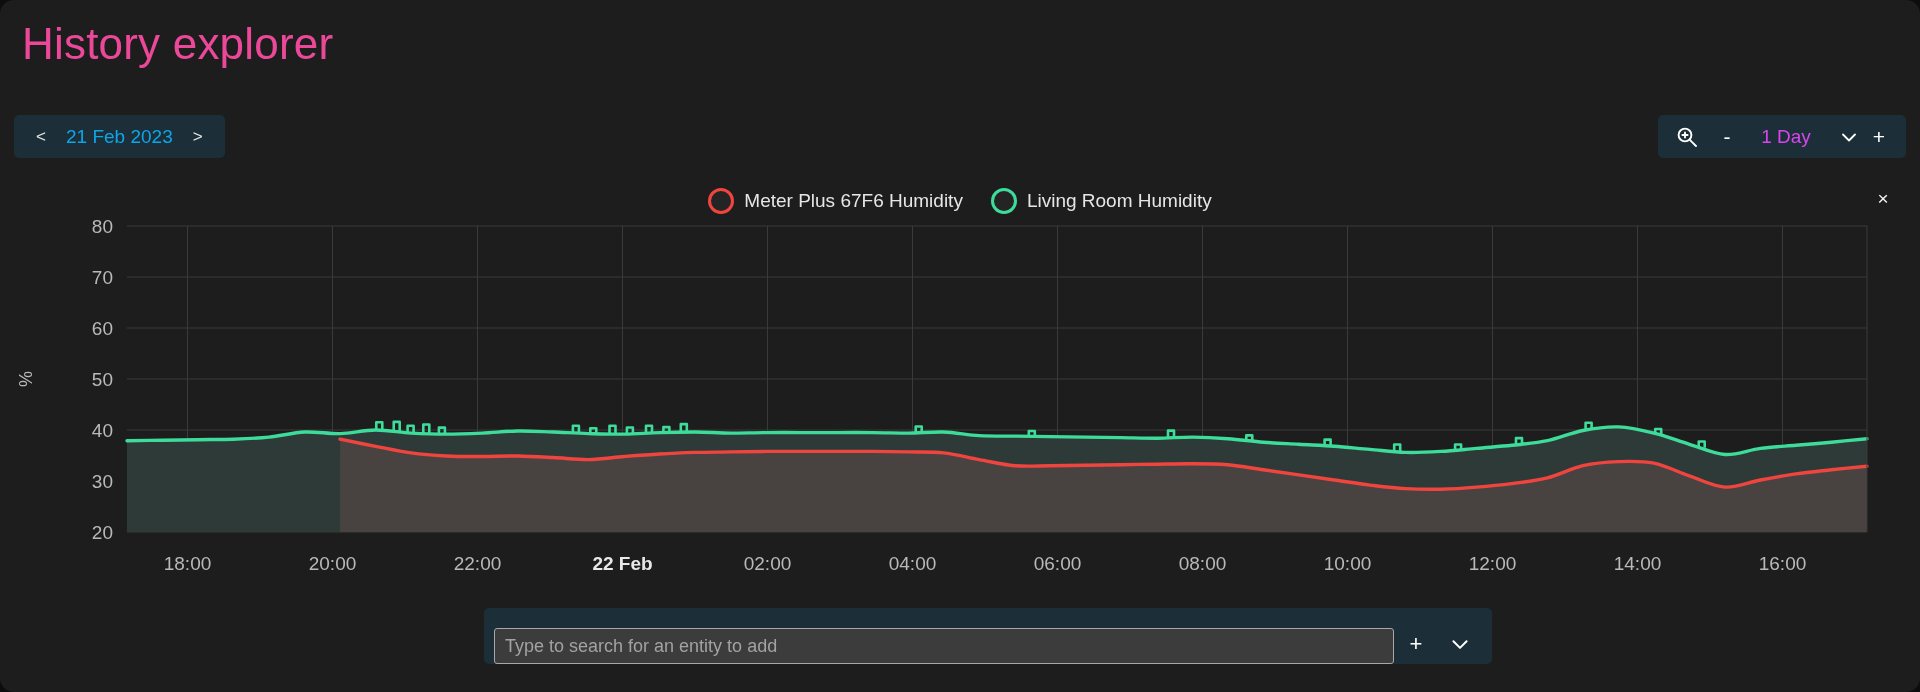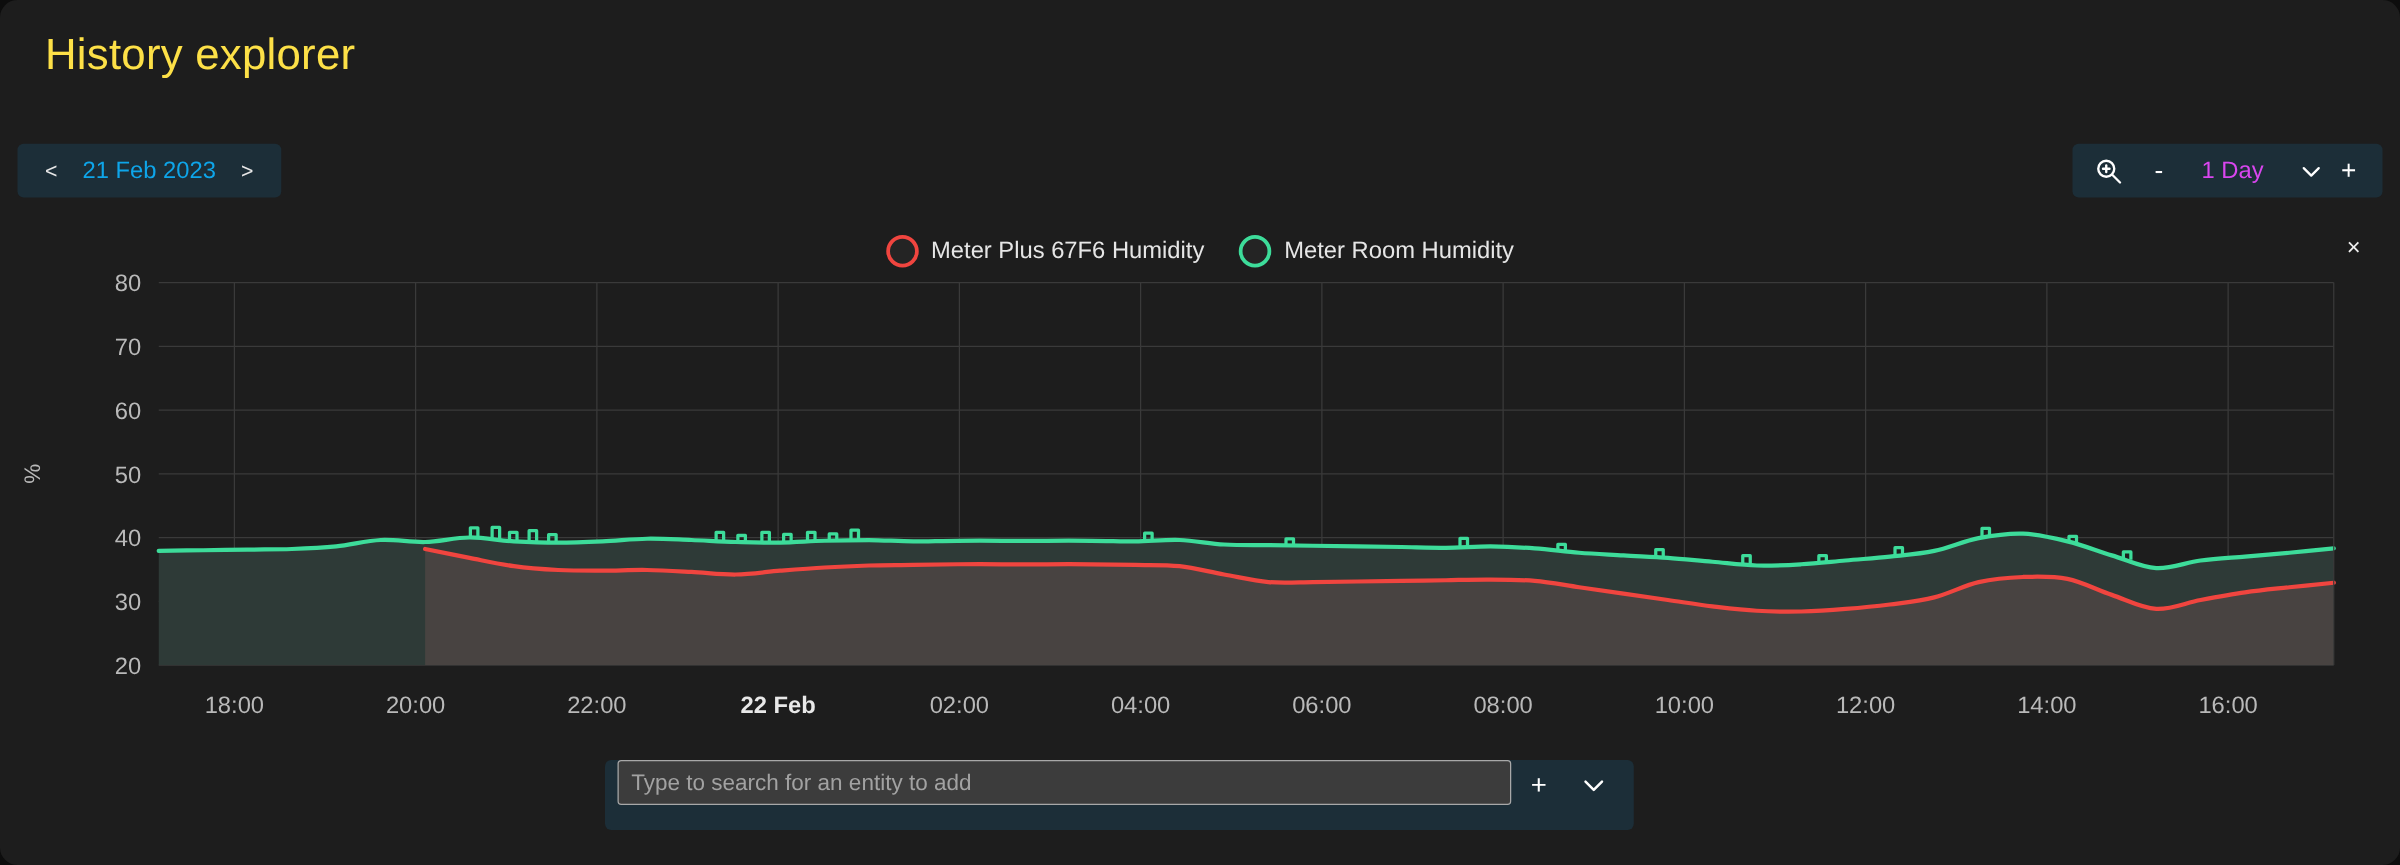--- a/index.html
+++ b/index.html
@@ -18,25 +18,25 @@
     height: 692px;
     background: #1d1d1d;
     border-radius: 14px;
     overflow: hidden;
     box-sizing: border-box;
   }
 
   
   .page-title {
     position: absolute;
-    left: 36px;
+    left: 22px;
     top: 22px;
-    font-size: 35px;
+    font-size: 44px;
     font-weight: 400;
-    color: #fde047;
+    color: #ec4899;
     letter-spacing: 0.2px;
     line-height: 44px;
     white-space: nowrap;
   }
 
   
   .date-picker {
     position: absolute;
     left: 14px;
     top: 115px;
@@ -193,26 +193,26 @@
     fill: #b9b9b9;
     font-family: "Liberation Sans", sans-serif;
     font-size: 18px;
   }
 
   
   .entity-bar {
     position: absolute;
     left: 484px;
     top: 608px;
-    width: 823px;
+    width: 1008px;
     height: 56px;
     background: #1c2e38;
     border-radius: 5px;
     display: flex;
-    align-items: flex-start;
+    align-items: flex-end;
     box-sizing: border-box;
     padding: 0 10px;
   }
   .entity-input {
     flex: 1;
     height: 36px;
     background: #3c3c3c;
     border: 1px solid #a8a8a8;
     border-radius: 3px;
     color: #e8e8e8;
@@ -271,21 +271,21 @@
     <button class="zoom-btn">+</button>
   </div>
 
   <div class="legend">
     <div class="legend-item">
       <span class="legend-ring" style="border-color:#f0453f"></span>
       <span class="legend-text">Meter Plus 67F6 Humidity</span>
     </div>
     <div class="legend-item">
       <span class="legend-ring" style="border-color:#3ddc9a"></span>
-      <span class="legend-text">Meter Room Humidity</span>
+      <span class="legend-text">Living Room Humidity</span>
     </div>
   </div>
 
   <button class="chart-close">×</button>
 
   <div class="chart-wrap">
     <svg class="chart-svg" id="chart" width="1920" height="370" viewBox="0 0 1920 370">
         <line x1="127" y1="326" x2="1867" y2="326" stroke="#3a3a3a" stroke-width="1"></line>
         <text x="113" y="333" text-anchor="end" class="axis-text">20</text>
         <line x1="127" y1="275" x2="1867" y2="275" stroke="#3a3a3a" stroke-width="1"></line>

